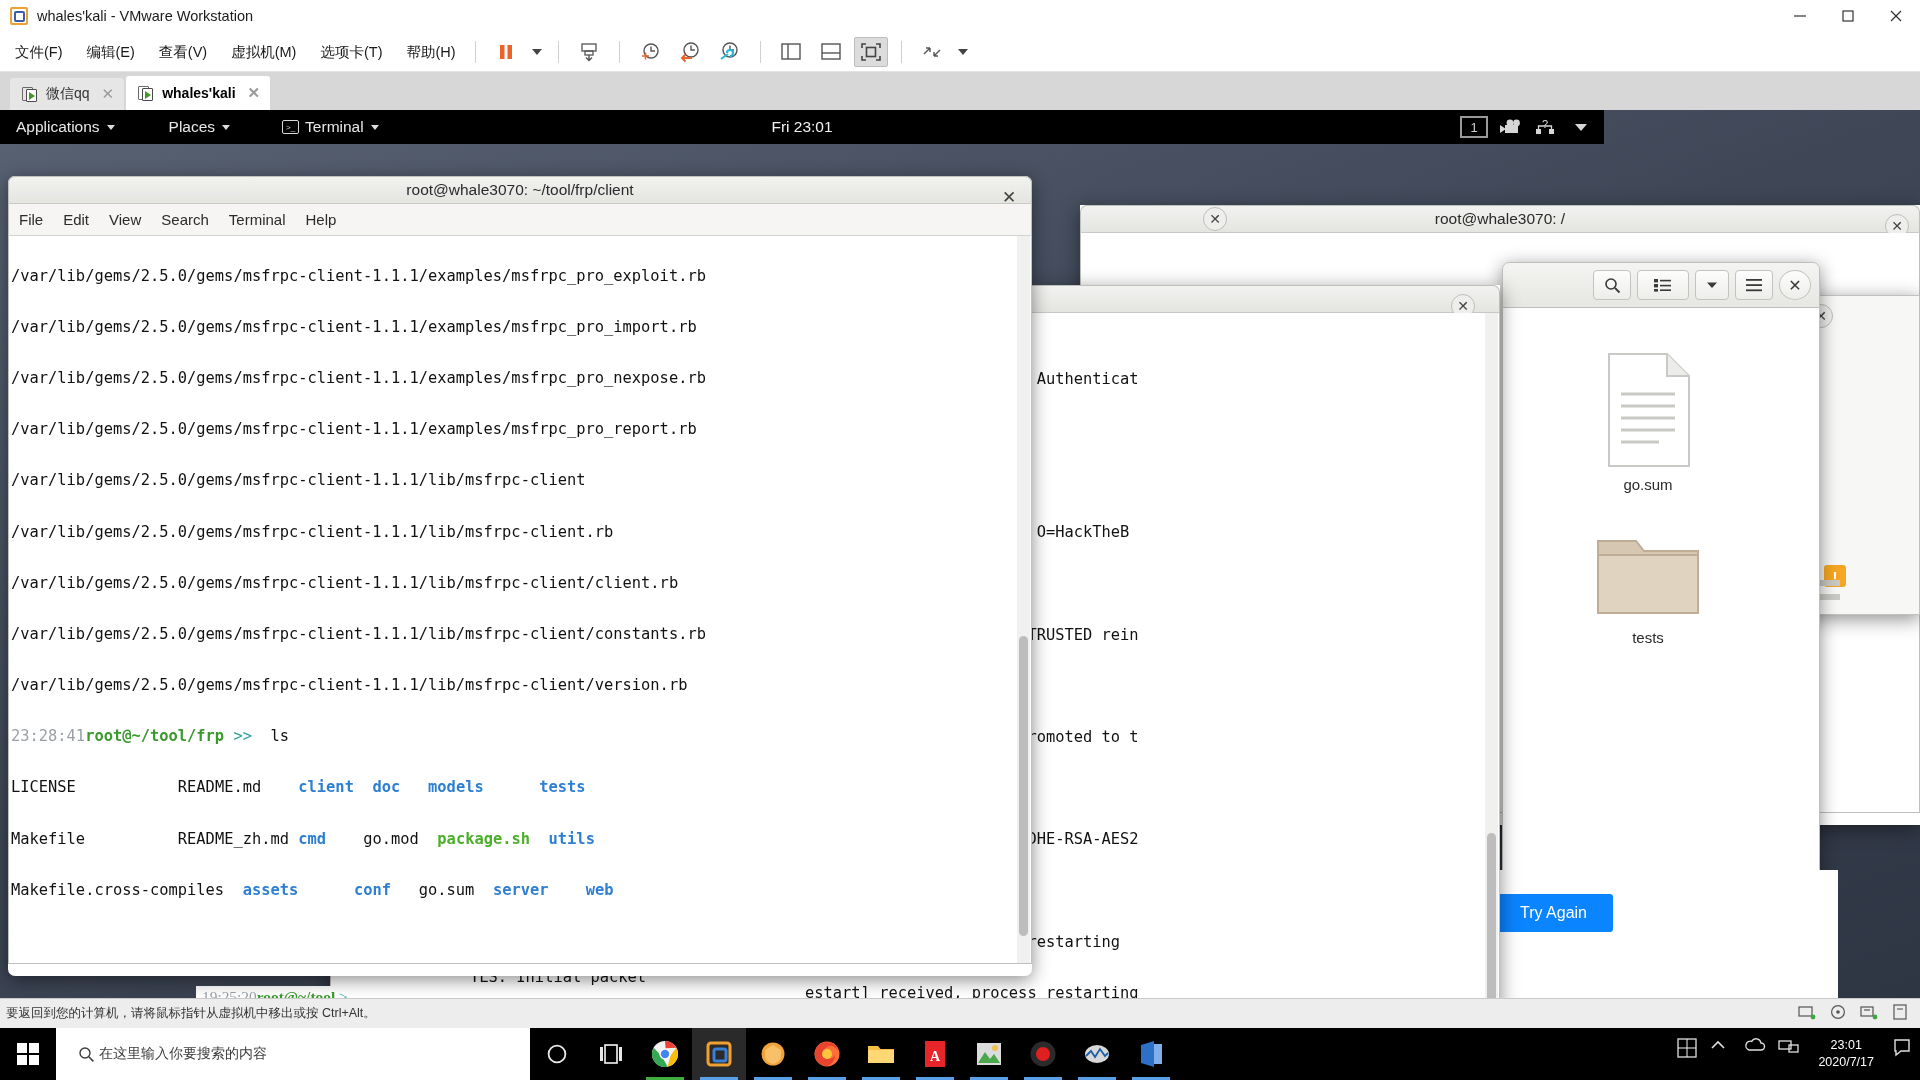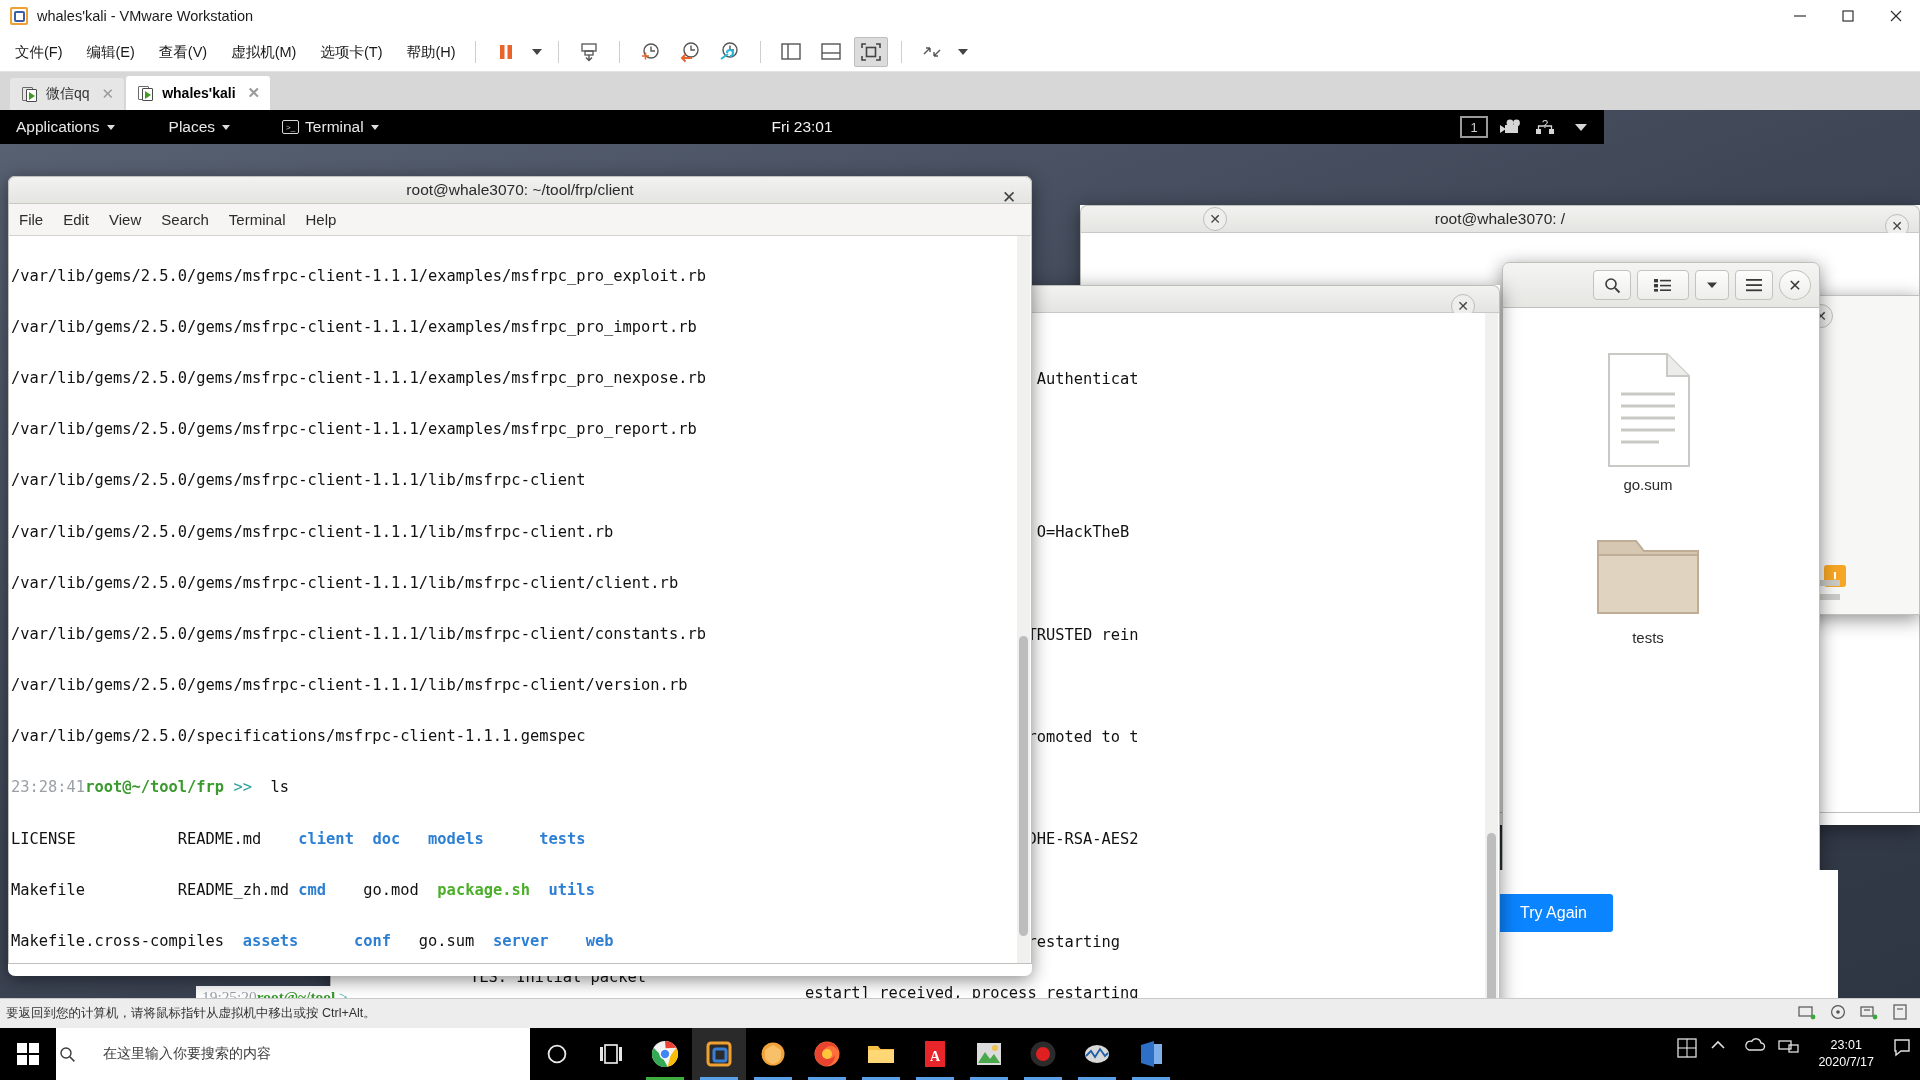--- a/index.html
+++ b/index.html
@@ -166,21 +166,21 @@
   
   .taskbar {
     position: absolute; left: 0; top: 1028px; width: 1920px; height: 52px;
     background: #000000; display: flex; align-items: center;
   }
   .start-btn { width: 56px; height: 52px; display: flex; align-items: center; justify-content: center; }
   .win-logo { width: 22px; height: 22px; display: grid; grid-template-columns: 1fr 1fr; grid-template-rows: 1fr 1fr; gap: 2.5px; }
   .win-logo i { background: #ffffff; display: block; }
   .search-box {
     width: 474px; height: 52px; background: #ffffff; display: flex; align-items: center;
-    padding-left: 3px; gap: 27px;
+    padding-left: 22px; gap: 4px;
   }
   .search-ph { font-size: 14px; color: #3c3c3c; }
   .tb-app { width: 54px; height: 52px; display: flex; align-items: center; justify-content: center; position: relative; }
   .tb-app.running::after { content: ''; position: absolute; bottom: 0; left: 8px; right: 8px; height: 3px; background: #5aa0e8; }
   .tb-app.green-run::after { background: #3fae3f; }
   .tb-app.sel { background: #2a2a2a; }
   .tray { margin-left: auto; display: flex; align-items: flex-start; gap: 12px; padding-right: 6px; color: #e9e9e9; }
   .tray-clock { font-size: 12.5px; line-height: 17px; text-align: center; color: #fff; padding: 0 6px; }
   .ico-sq { width: 22px; height: 22px; }
 </style>
@@ -510,21 +510,20 @@
       <div class="term-body" style="height:728px;">
 <div>/var/lib/gems/2.5.0/gems/msfrpc-client-1.1.1/examples/msfrpc_pro_exploit.rb</div>
 <div>/var/lib/gems/2.5.0/gems/msfrpc-client-1.1.1/examples/msfrpc_pro_import.rb</div>
 <div>/var/lib/gems/2.5.0/gems/msfrpc-client-1.1.1/examples/msfrpc_pro_nexpose.rb</div>
 <div>/var/lib/gems/2.5.0/gems/msfrpc-client-1.1.1/examples/msfrpc_pro_report.rb</div>
 <div>/var/lib/gems/2.5.0/gems/msfrpc-client-1.1.1/lib/msfrpc-client</div>
 <div>/var/lib/gems/2.5.0/gems/msfrpc-client-1.1.1/lib/msfrpc-client.rb</div>
 <div>/var/lib/gems/2.5.0/gems/msfrpc-client-1.1.1/lib/msfrpc-client/client.rb</div>
 <div>/var/lib/gems/2.5.0/gems/msfrpc-client-1.1.1/lib/msfrpc-client/constants.rb</div>
 <div>/var/lib/gems/2.5.0/gems/msfrpc-client-1.1.1/lib/msfrpc-client/version.rb</div>
-<div>/var/lib/gems/2.5.0/specifications/msfrpc-client-1.1.1.gemspec</div>
 <div><span class="ts">23:28:41</span><span class="rt">root@~/tool/frp</span> <span class="pr">&gt;&gt;</span>  <span>ls</span></div>
 <div><span>LICENSE</span><span>           </span><span>README.md</span><span>    </span><span class="dir">client</span><span>  </span><span class="dir">doc</span><span>   </span><span class="dir">models</span><span>      </span><span class="dir">tests</span></div>
 <div><span>Makefile</span><span>          </span><span>README_zh.md</span><span> </span><span class="dir">cmd</span><span>    </span><span>go.mod</span><span>  </span><span class="exe">package.sh</span><span>  </span><span class="dir">utils</span></div>
 <div><span>Makefile.cross-compiles</span><span>  </span><span class="dir">assets</span><span>      </span><span class="dir">conf</span><span>   </span><span>go.sum</span><span>  </span><span class="dir">server</span><span>    </span><span class="dir">web</span></div>
 
 
 
 
 
 

